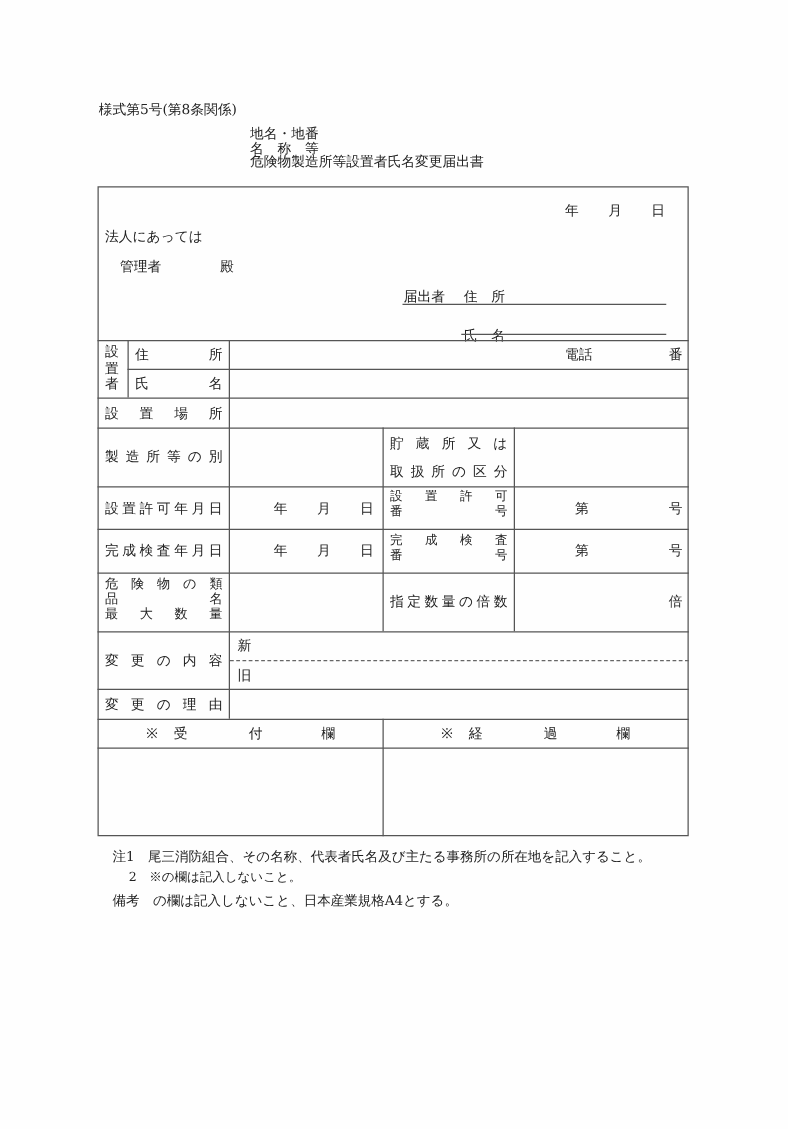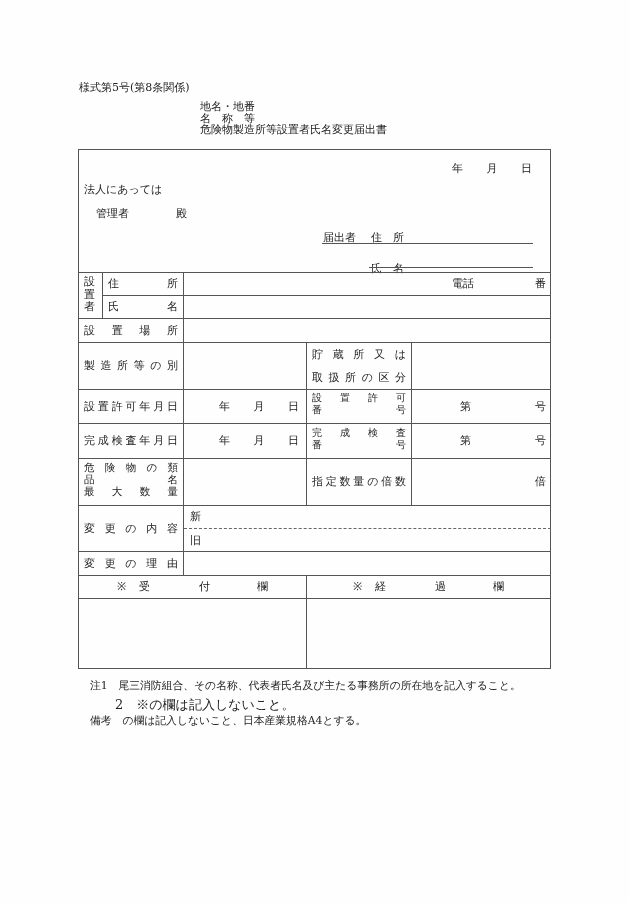--- a/index.html
+++ b/index.html
@@ -217,14 +217,14 @@
   <span class="abs" style="left:140px;">欄</span>
 </div>
 <div style="position:absolute;left:353px;top:581px;width:150px;line-height:1;">
   <span class="abs" style="left:0;">※</span>
   <span class="abs" style="left:22px;">経</span>
   <span class="abs" style="left:82px;">過</span>
   <span class="abs" style="left:140px;">欄</span>
 </div>
 
 <div class="abs" style="left:90px;top:681px;font-size:10.8px;">注1　尾三消防組合、その名称、代表者氏名及び主たる事務所の所在地を記入すること。</div>
-<div class="abs" style="left:103px;top:698px;font-size:13px;margin-left:12px;">2　※の欄は記入しないこと。</div>
+<div class="abs" style="left:103px;top:698px;font-size:10px;">2　※の欄は記入しないこと。</div>
 <div class="abs" style="left:90px;top:716px;font-size:10.8px;">備考　の欄は記入しないこと、日本産業規格A4とする。</div>
 
 </body></html>

